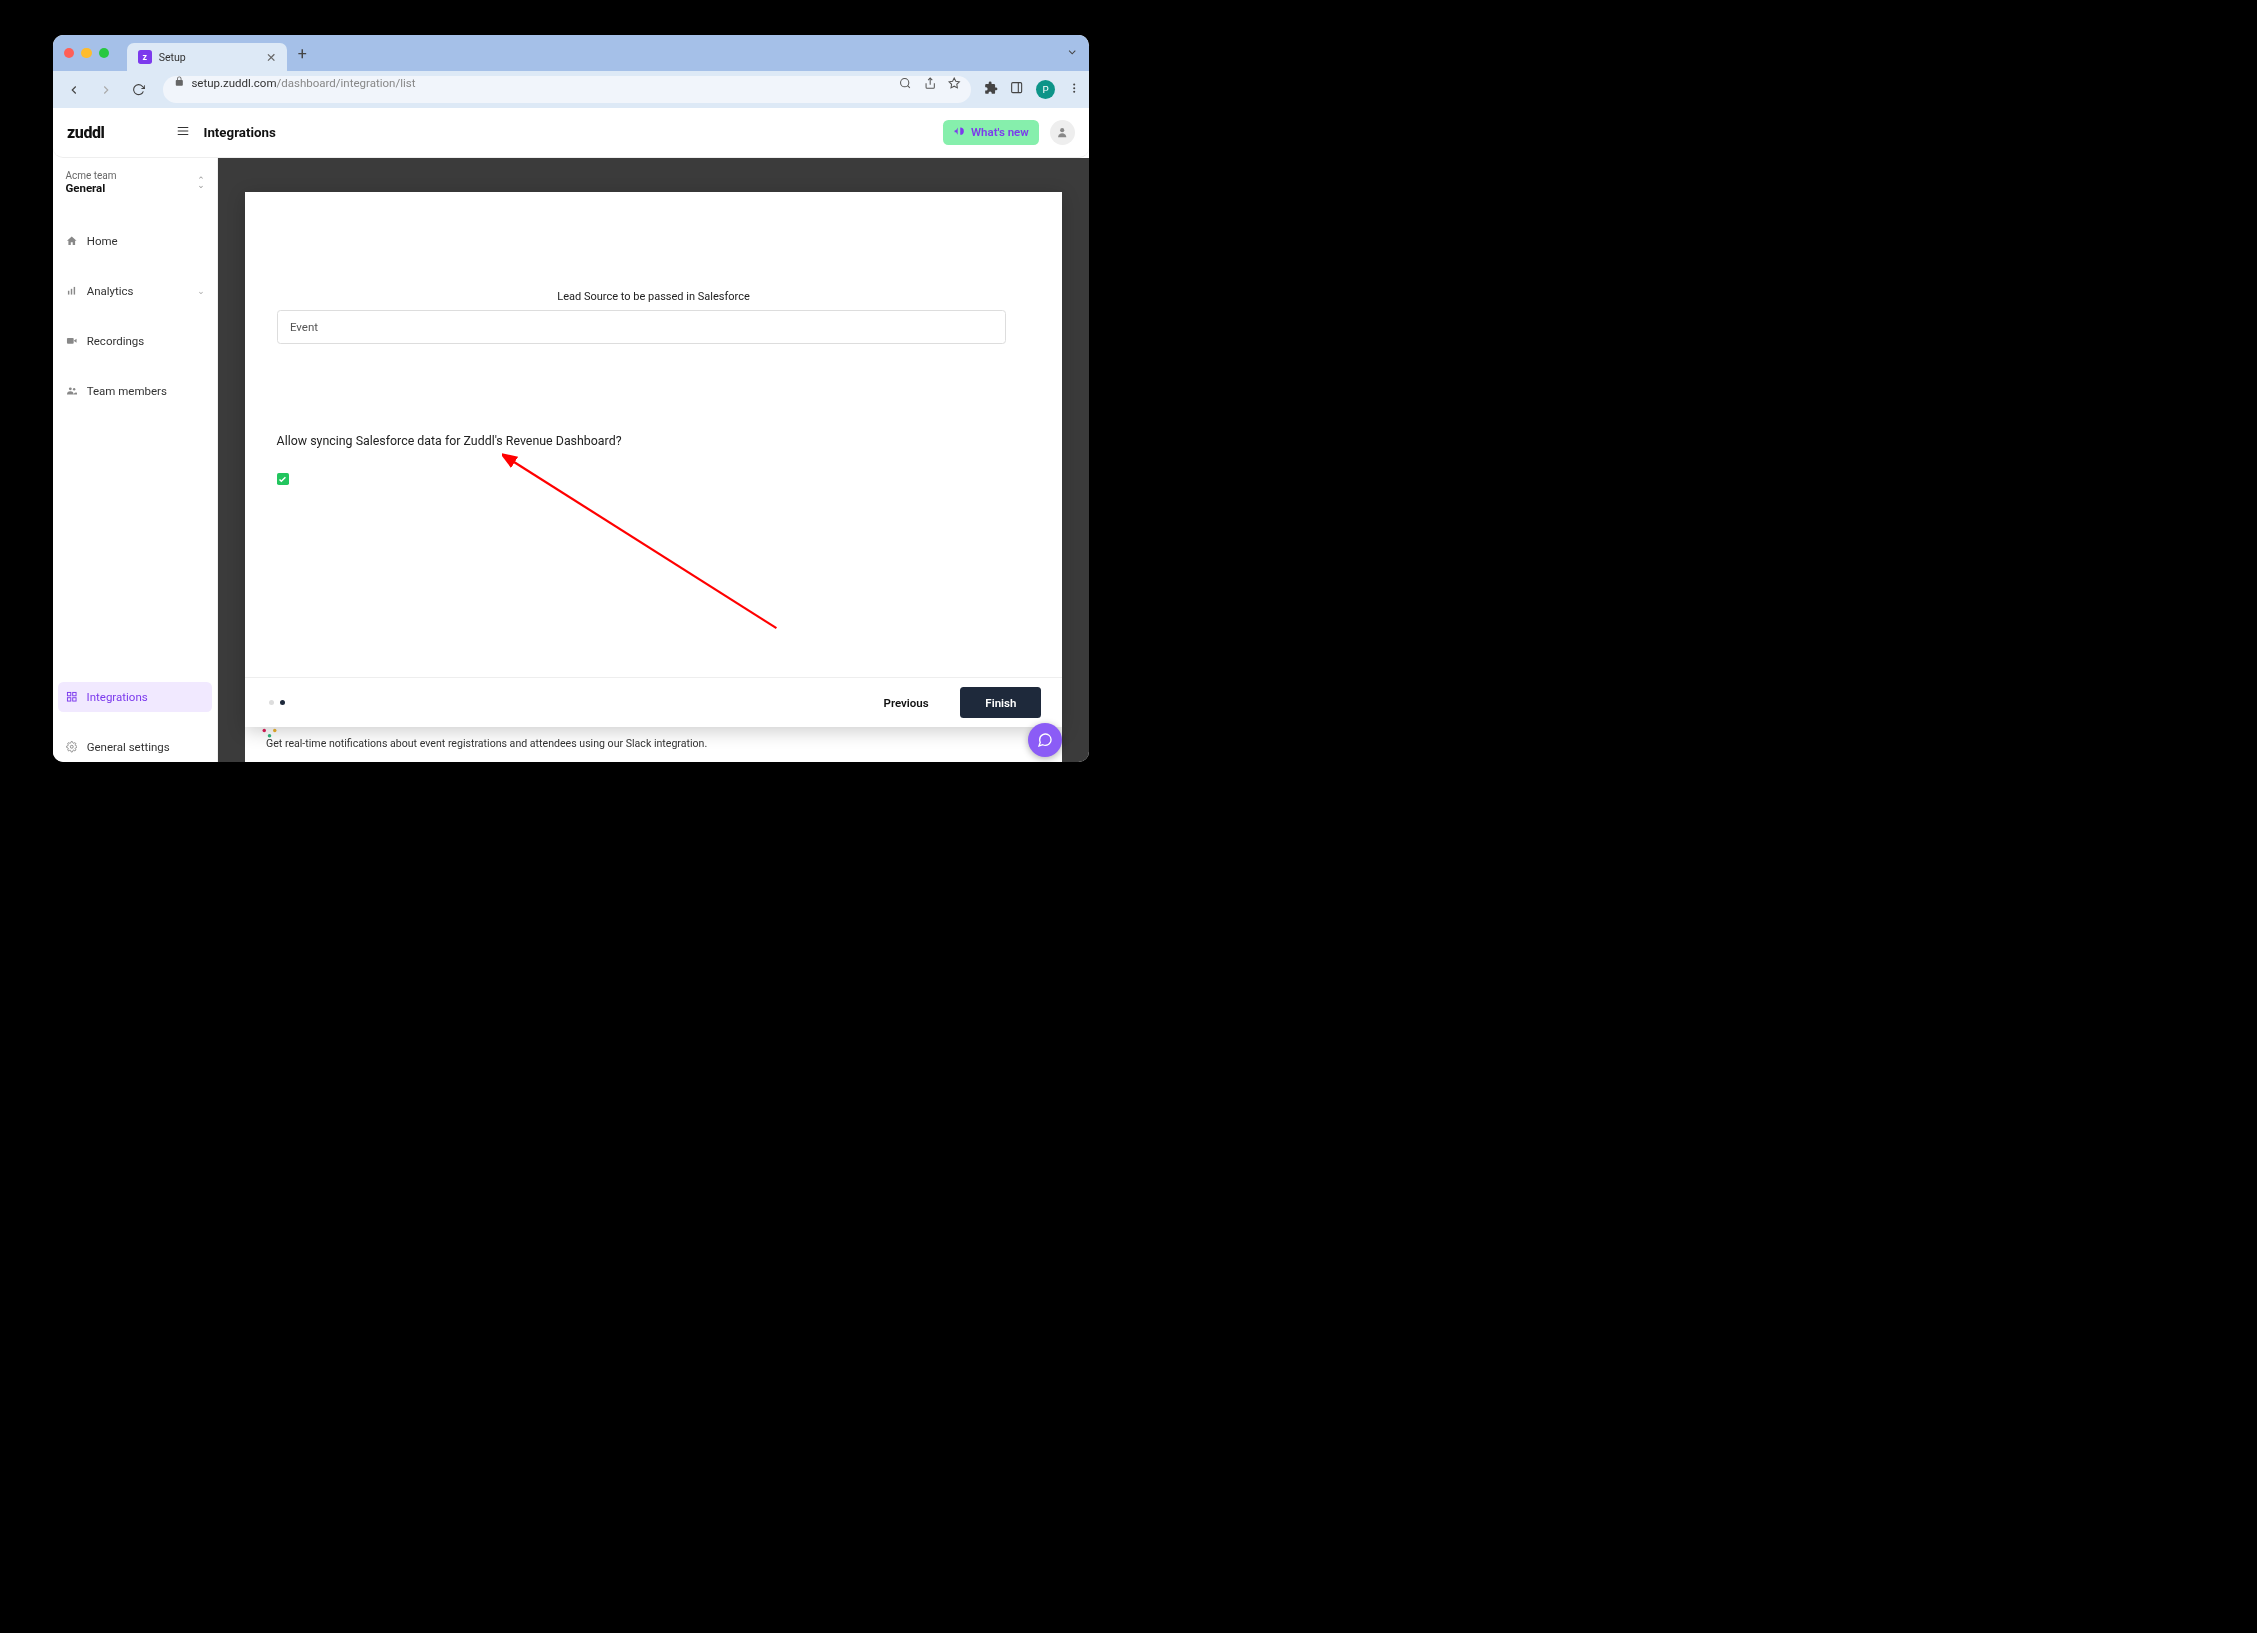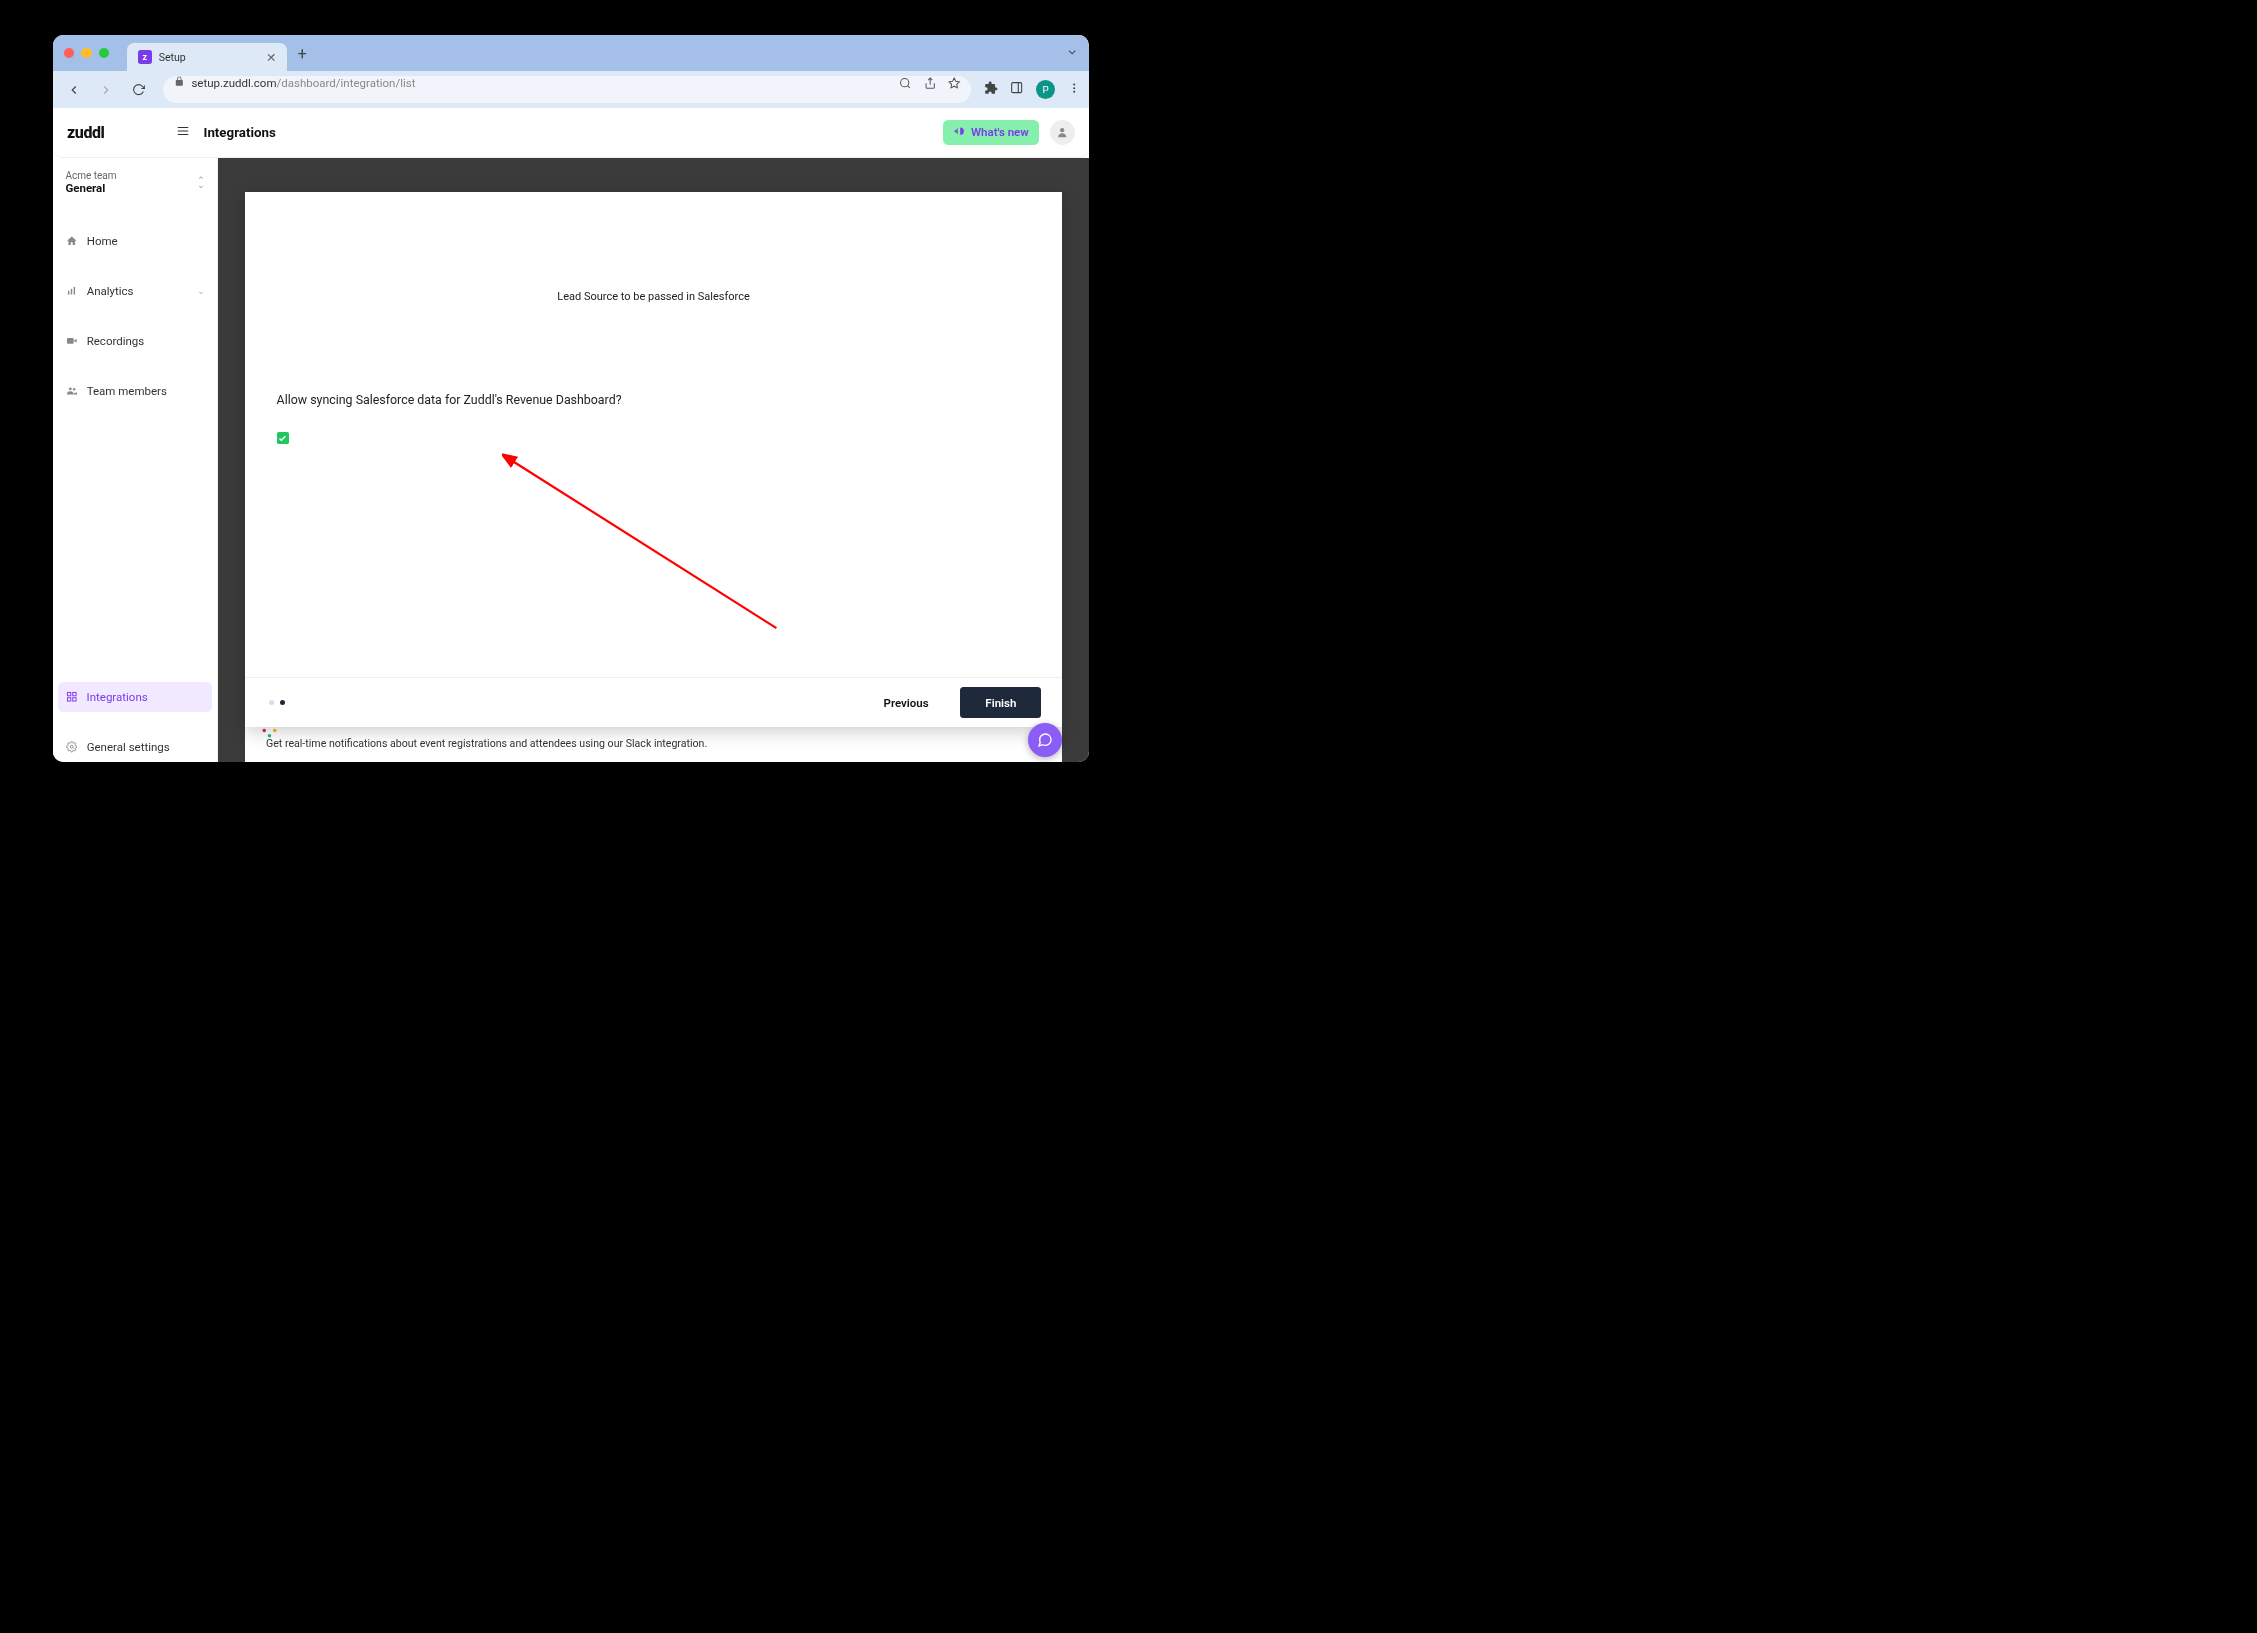--- a/index.html
+++ b/index.html
@@ -270,20 +270,21 @@
           <rect x="16" y="10" width="4" height="4" rx="2" fill="#ecb22e"></rect>
           <rect x="10" y="16" width="4" height="4" rx="2" fill="#2eb67d"></rect>
         </svg>
       <div class="behind-text">Get real-time notifications about event registrations and attendees using our Slack integration.</div>
 
       <div class="scrollbar"></div>
 
       <div class="modal">
         <div class="modal-body">
           <div class="field-label">Lead Source to be passed in Salesforce</div>
+          <input class="text-input" value="Event" style="">
           <div class="q2">Allow syncing Salesforce data for Zuddl's Revenue Dashboard?</div>
           <div class="check">
             <svg width="8.9" height="8.9" viewBox="0 0 24 24" fill="none" stroke="#fff" stroke-width="4">
                 <polyline points="20 6 9 17 4 12"></polyline>
               </svg>
           </div>
         </div>
         <div class="modal-footer">
           <div class="dots">
             <div class="pdot"></div>

